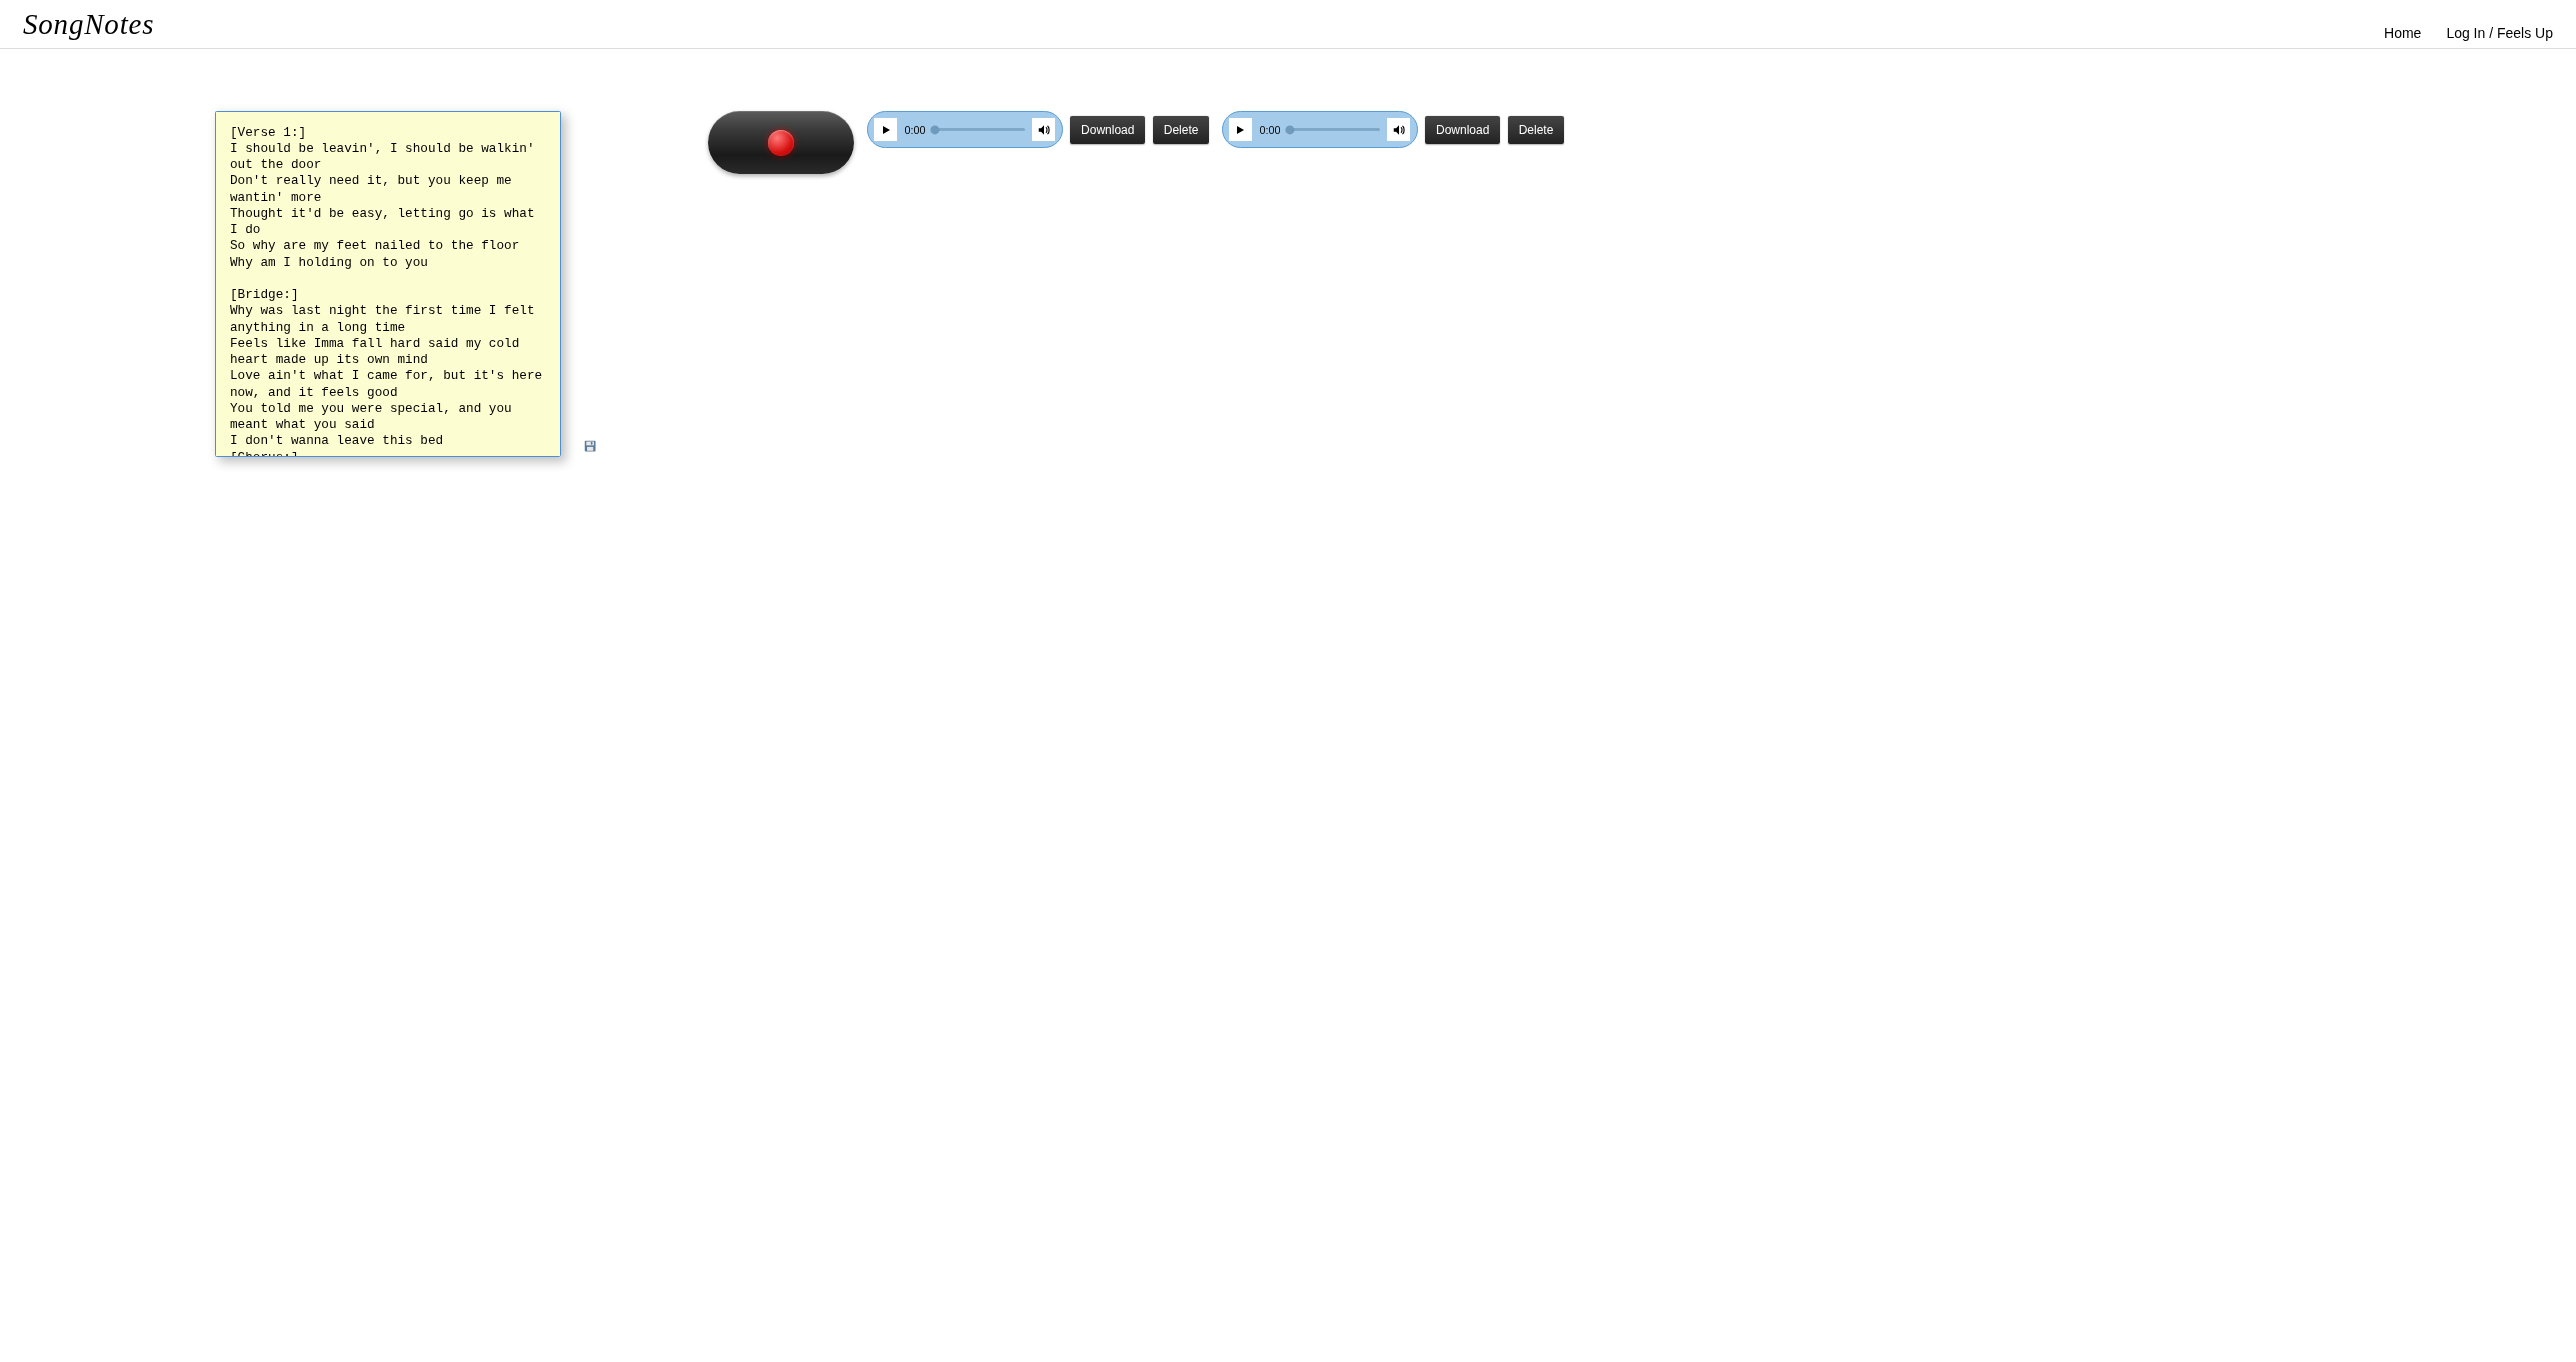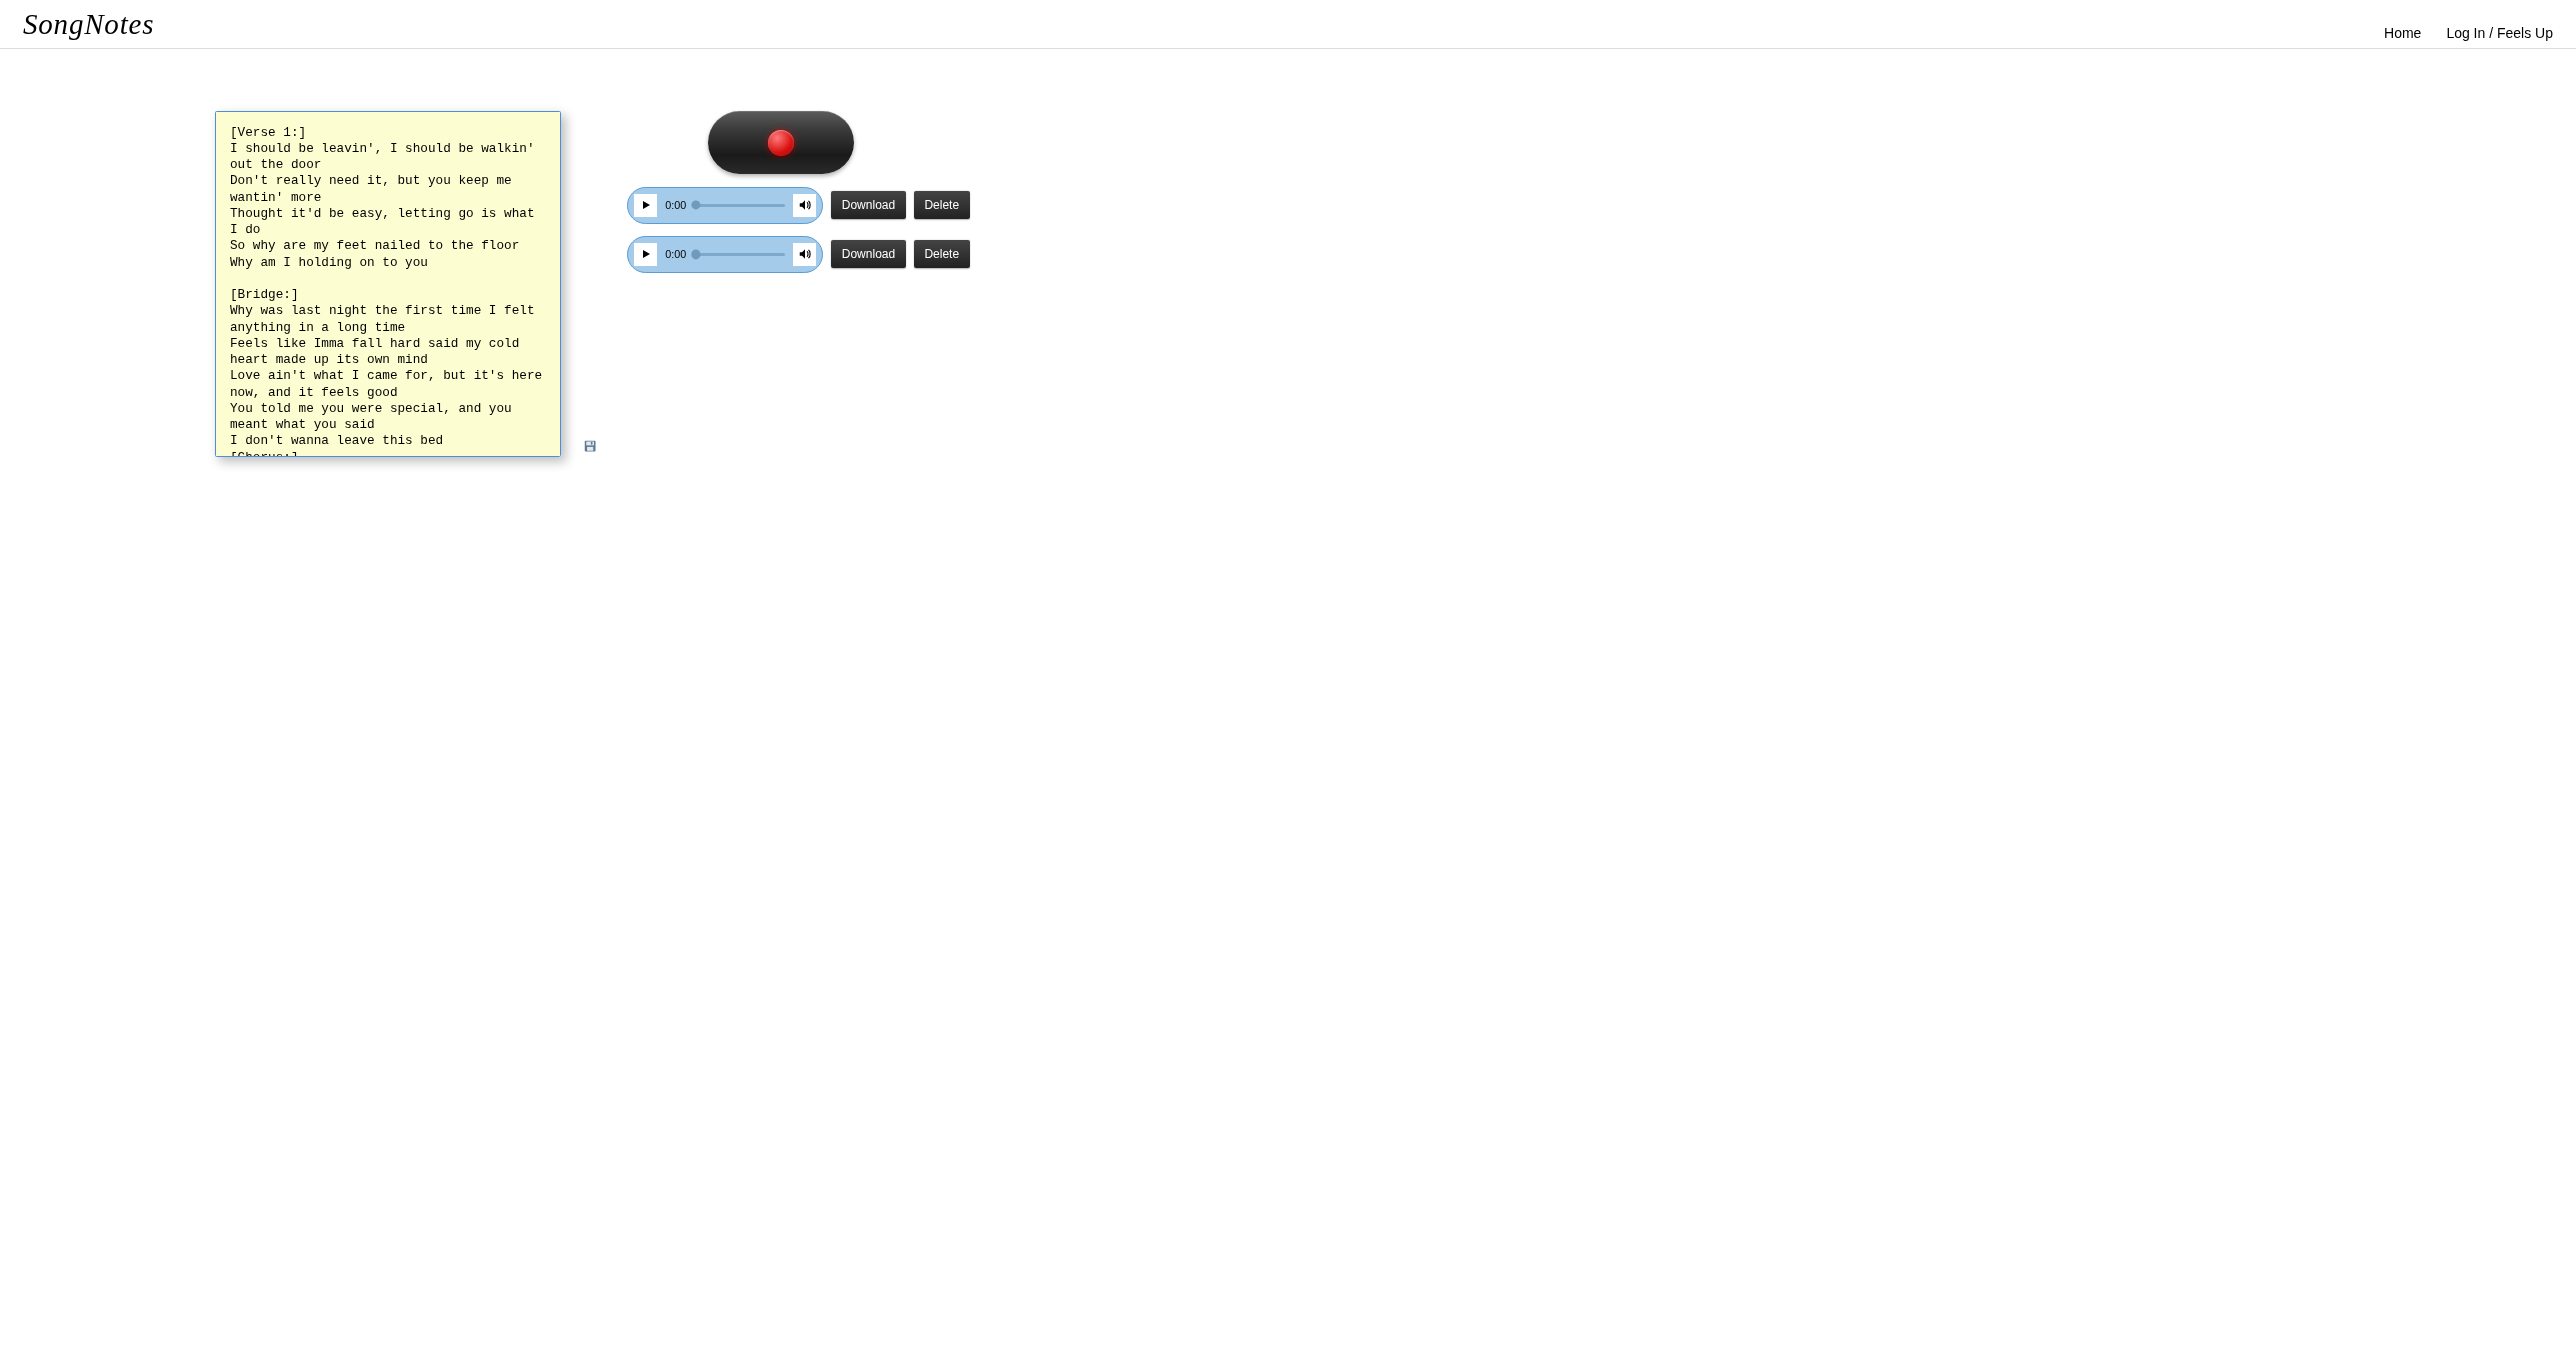--- a/index.html
+++ b/index.html
@@ -64,21 +64,21 @@
       outline: none;
     }
     .save-icon {
       width: 12.3px;
       height: 12.3px;
       margin-bottom: 4.6px;
       cursor: pointer;
     }
     .right-col {
       display: flex;
-      flex-direction: column;
+      flex-direction: row;
       align-items: flex-start;
       gap: 12.3px;
       padding-top: 0;
     }
     .record-button {
       width: 146px;
       height: 63px;
       border-radius: 35px;
       border: none;
       background: linear-gradient(to bottom, #5c5c5c 0%, #3a3a3a 30%, #1a1a1a 70%, #2a2a2a 100%);

